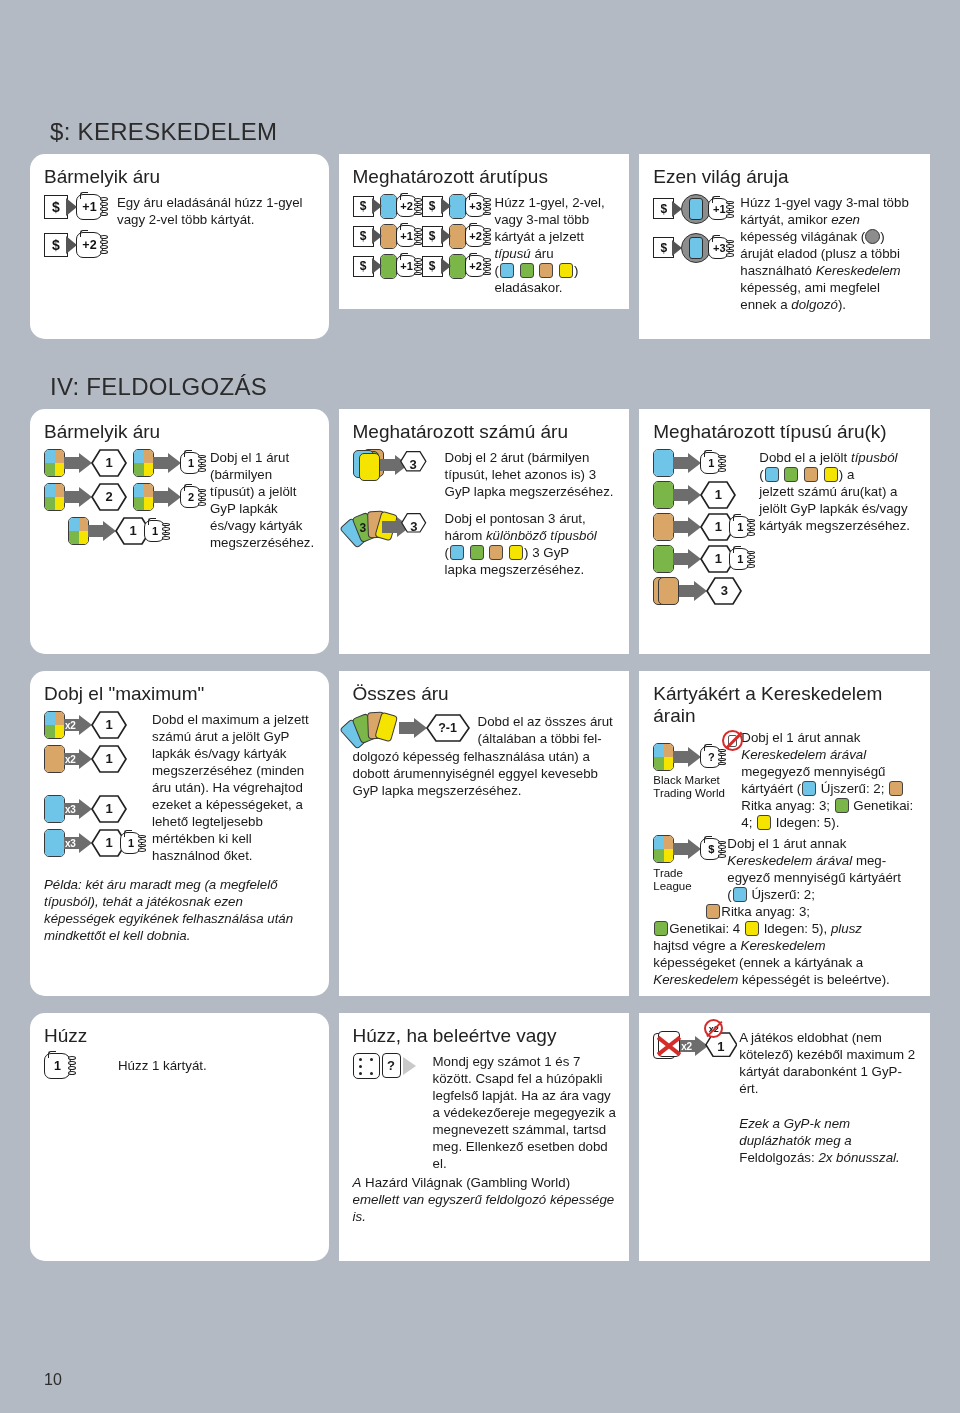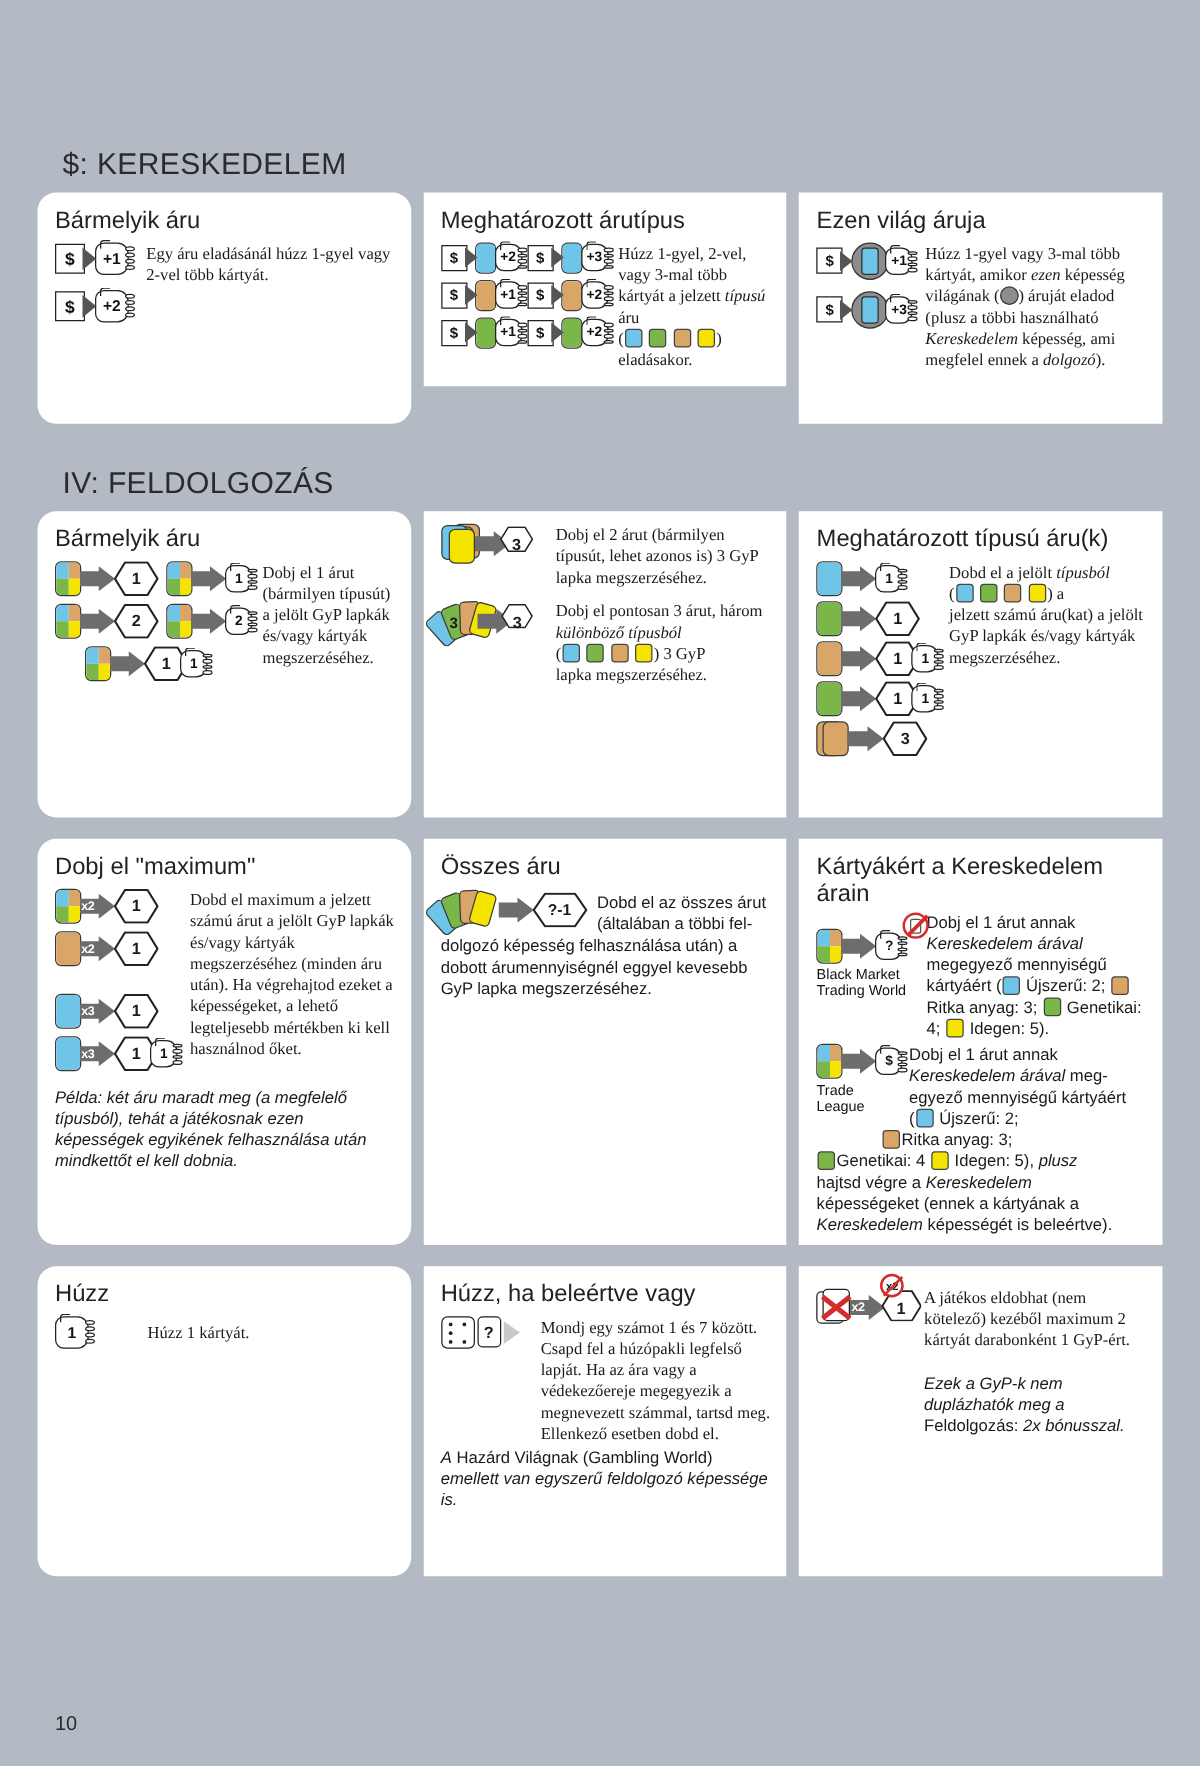--- a/index.html
+++ b/index.html
@@ -44,21 +44,21 @@
   }
   .body-txt {
     font-size: 13.3px;
     line-height: 1.28;
     color: #1a1a1a;
   }
   .body-txt i, .it { font-style: italic; }
 
   .flexrow { display:flex; align-items:flex-start; }
   .icons-col { flex: 0 0 auto; }
-  .txt-col { flex: 1 1 auto; padding-left: 6px; font-family: Liberation Serif, serif; }
+  .txt-col { flex: 1 1 auto; padding-left: 6px; }
   .ic-line { display:flex; align-items:center; margin-bottom: 5px; }
 
   
   .dollarbox {
     width: 24px; height: 24px;
     border: 1.6px solid #222; background:#fff;
     display:flex; align-items:center; justify-content:center;
     font-size: 14px; font-weight:700; color:#111;
     position: relative; margin-right: -2px;
   }
@@ -578,20 +578,21 @@
                 </span>
               </div>
           </div>
         </div>
 
         <div class="txt-col body-txt" style="padding-left:8px;width:108px">Dobj el 1 árut (bármilyen típusút) a jelölt GyP lapkák és/vagy kártyák megszerzéséhez.</div>
       </div>
     </div>
 
     <div class="card col-b" style="height:245px">
+      <div class="card-title">Meghatározott számú áru</div>
 
       <div class="flexrow" style="margin-bottom:10px">
         <div class="icons-col" style="width:74px">
           <div style="display:flex;align-items:center">
             <div class="stack">
               <span class="s" style="left:10px;top:0;background:#d9a668"></span>
               <span class="s" style="left:5px;top:2px;background:#7ab648"></span>
               <span class="s" style="left:0px;top:1px;background:#6ec5e8"></span>
               <span class="s" style="left:6px;top:4px;background:#f5e400;"></span>
             </div>

